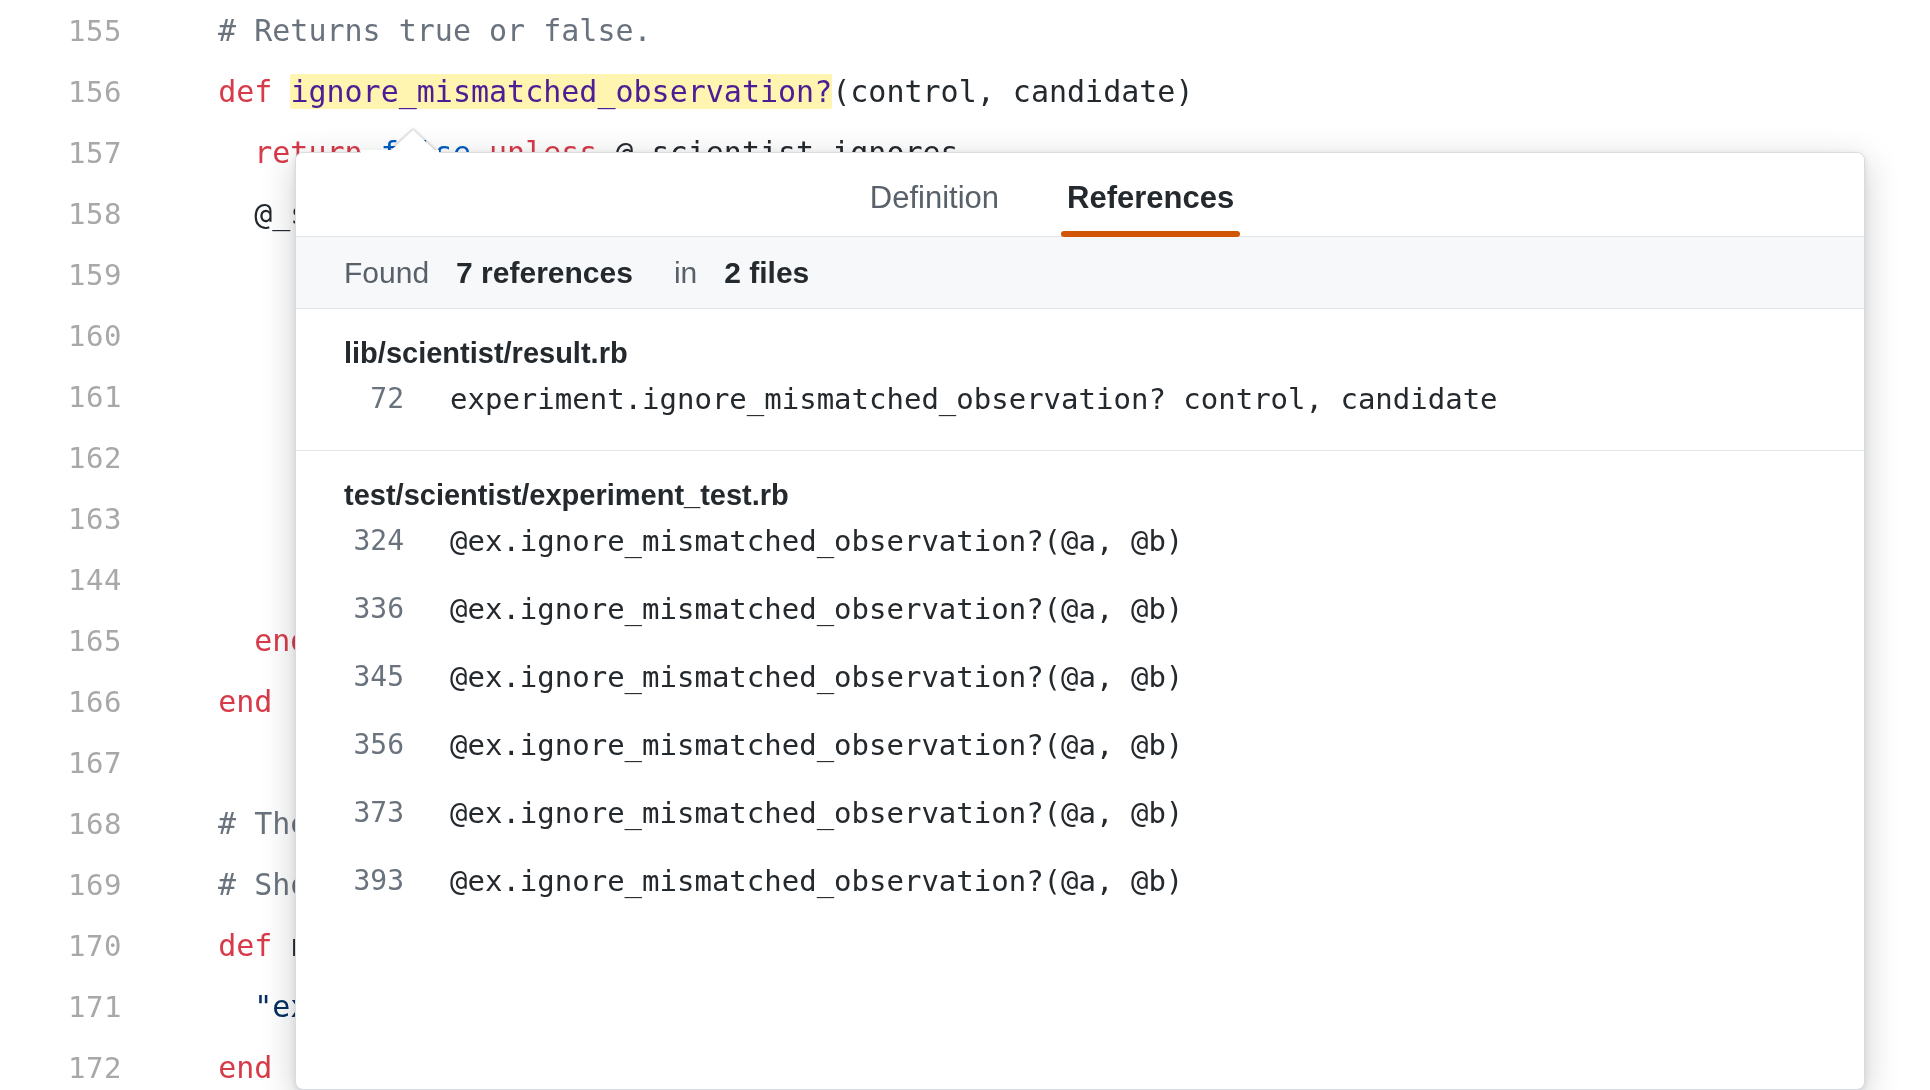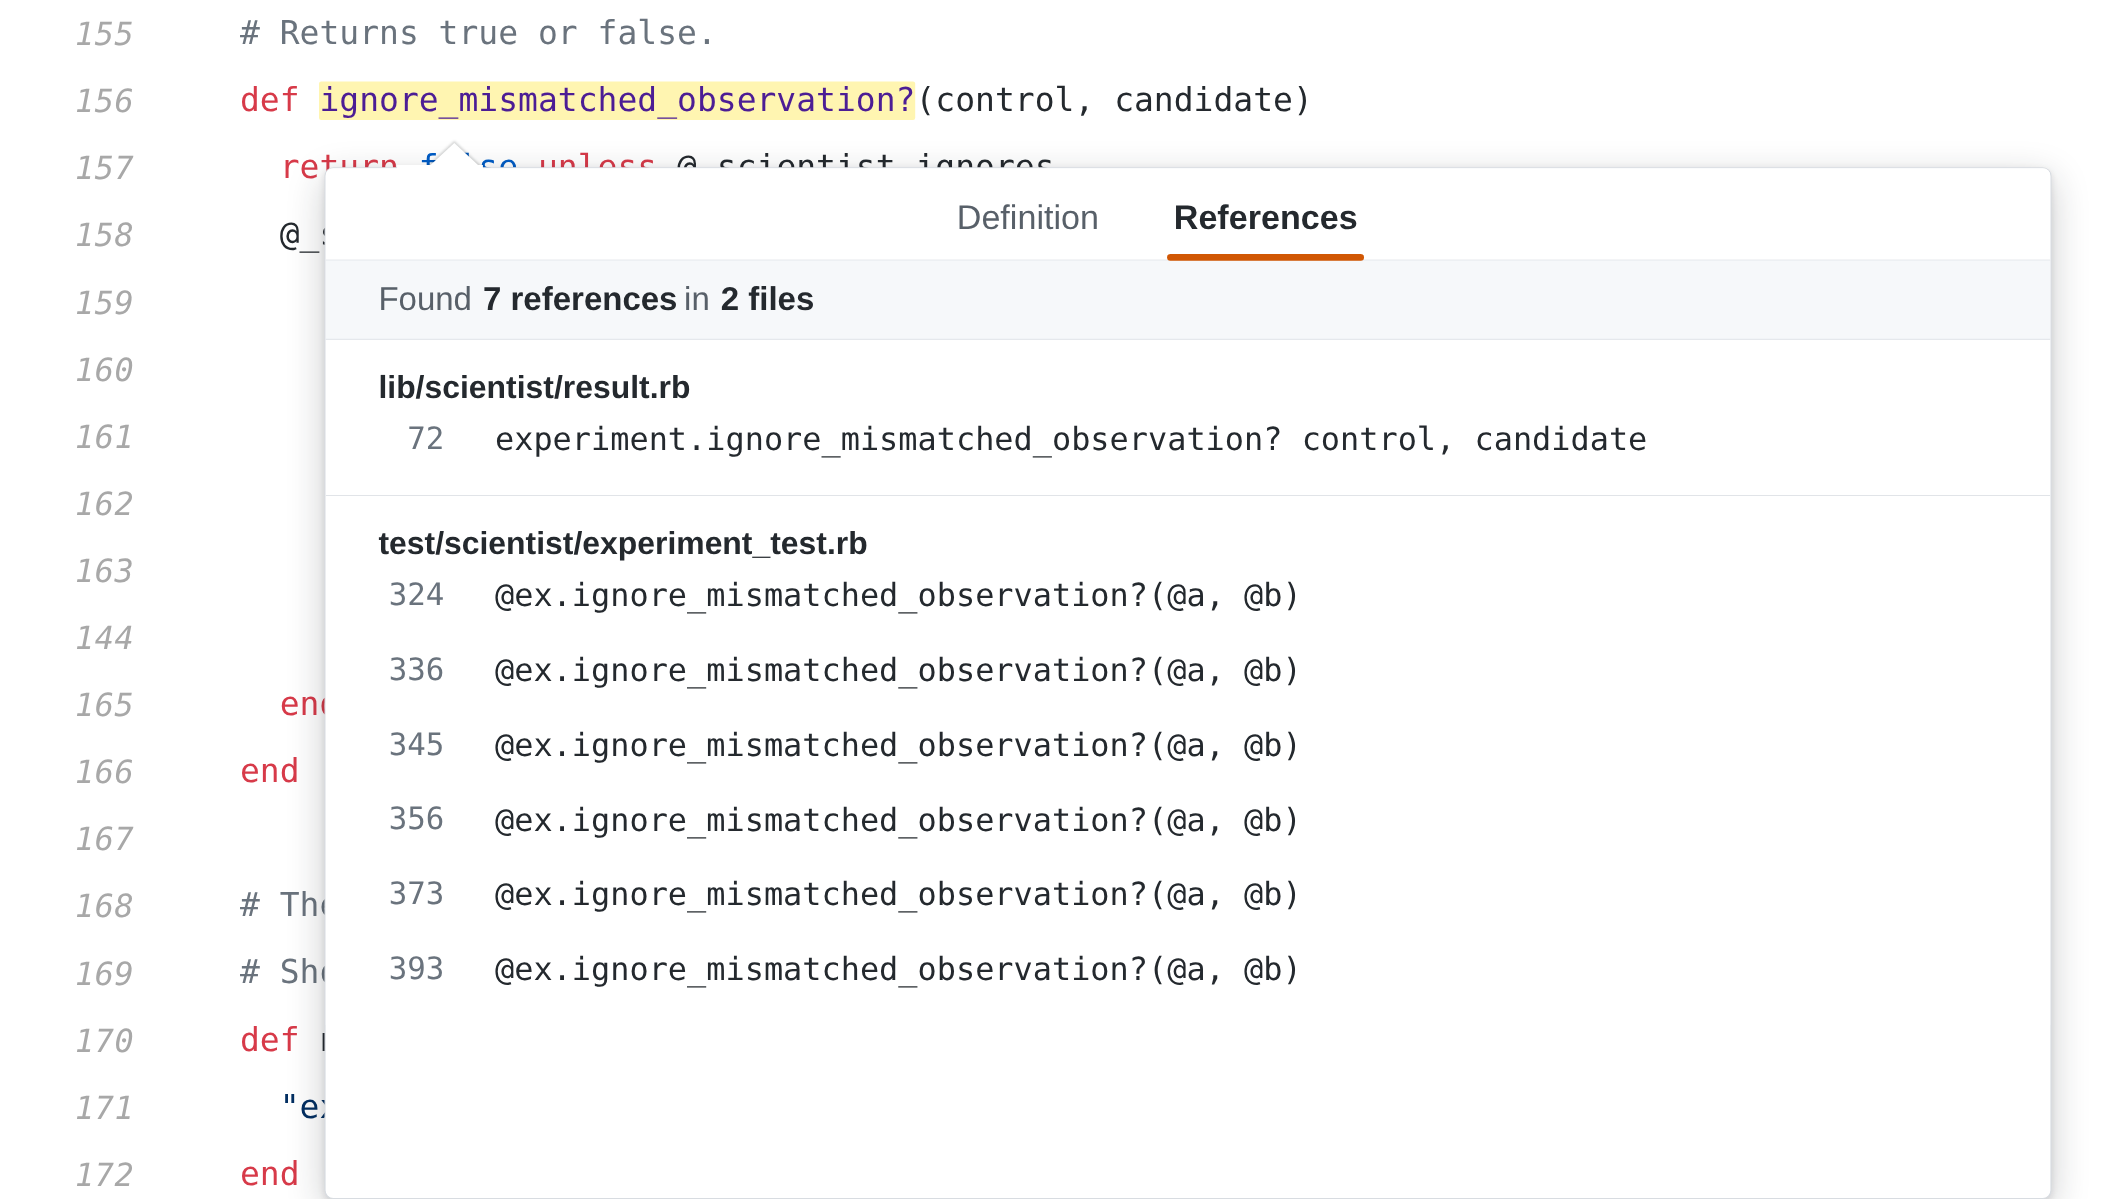--- a/index.html
+++ b/index.html
@@ -24,21 +24,20 @@
   }
   .ln {
     width: 134px;
     text-align: right;
     padding-right: 12px;
     color: #a8a8a8;
     font-family: "DejaVu Sans Mono", monospace;
     font-size: 29px;
     letter-spacing: .5px;
     user-select: none;
-    font-style: italic;
   }
   .code {
     padding-left: 48px;
     font-family: "DejaVu Sans Mono", monospace;
     font-size: 30px;
     color: #24292e;
     white-space: pre;
   }
   .kw   { color: #d73a49; }
   .fn   { color: #4c1d95; }
@@ -108,20 +107,21 @@
 
   .found-bar {
     height: 72px;
     display: flex;
     align-items: center;
     padding: 0 48px;
     background: #f6f8fa;
     border-bottom: 1px solid #e1e4e8;
     font-size: 30px;
     color: #586069;
+    gap: 17px;
   }
   .found-bar b { color: #24292e; font-weight: bold; }
   .found-bar span { margin-right: 10px; }
 
   .file-group { background: #ffffff; }
   .file-head {
     padding: 28px 48px 12px 48px;
     font-size: 29px;
     font-weight: bold;
     color: #24292e;
@@ -182,21 +182,21 @@
 
 <div id="popup">
   <div class="tabs" id="popup-tabs">
       <div class="tab">Definition</div>
       <div class="tab active">References</div>
     </div>
 
   <div class="found-bar">
     <span>Found</span>
     <b>7 references</b>
-    <span style="margin-left:6px">in</span>
+    <span style="margin-left:24px">in</span>
     <b>2 files</b>
   </div>
 
   <div id="groups">
       <div class="file-group group-sep">
         <div class="file-head">lib/scientist/result.rb</div>
         <div class="ref-row"><div class="ref-ln">72</div><div class="ref-code">experiment.ignore_mismatched_observation? control, candidate</div></div>
       </div>
       <div class="file-group">
         <div class="file-head">test/scientist/experiment_test.rb</div>

